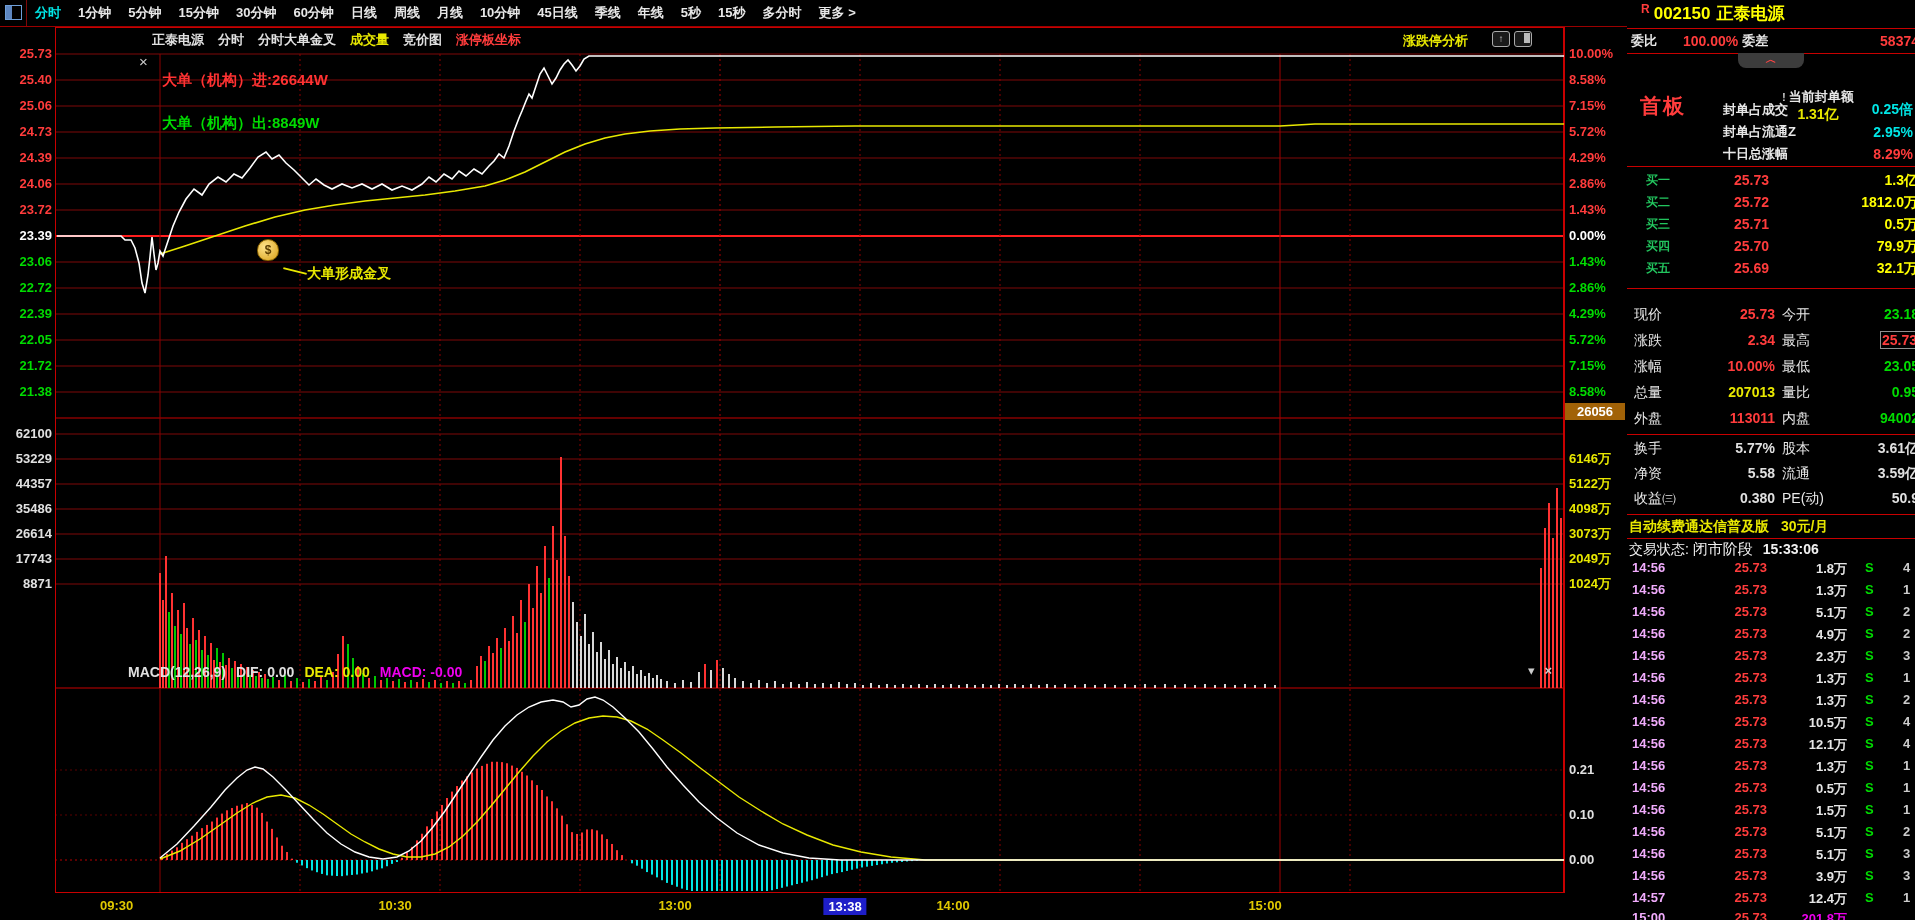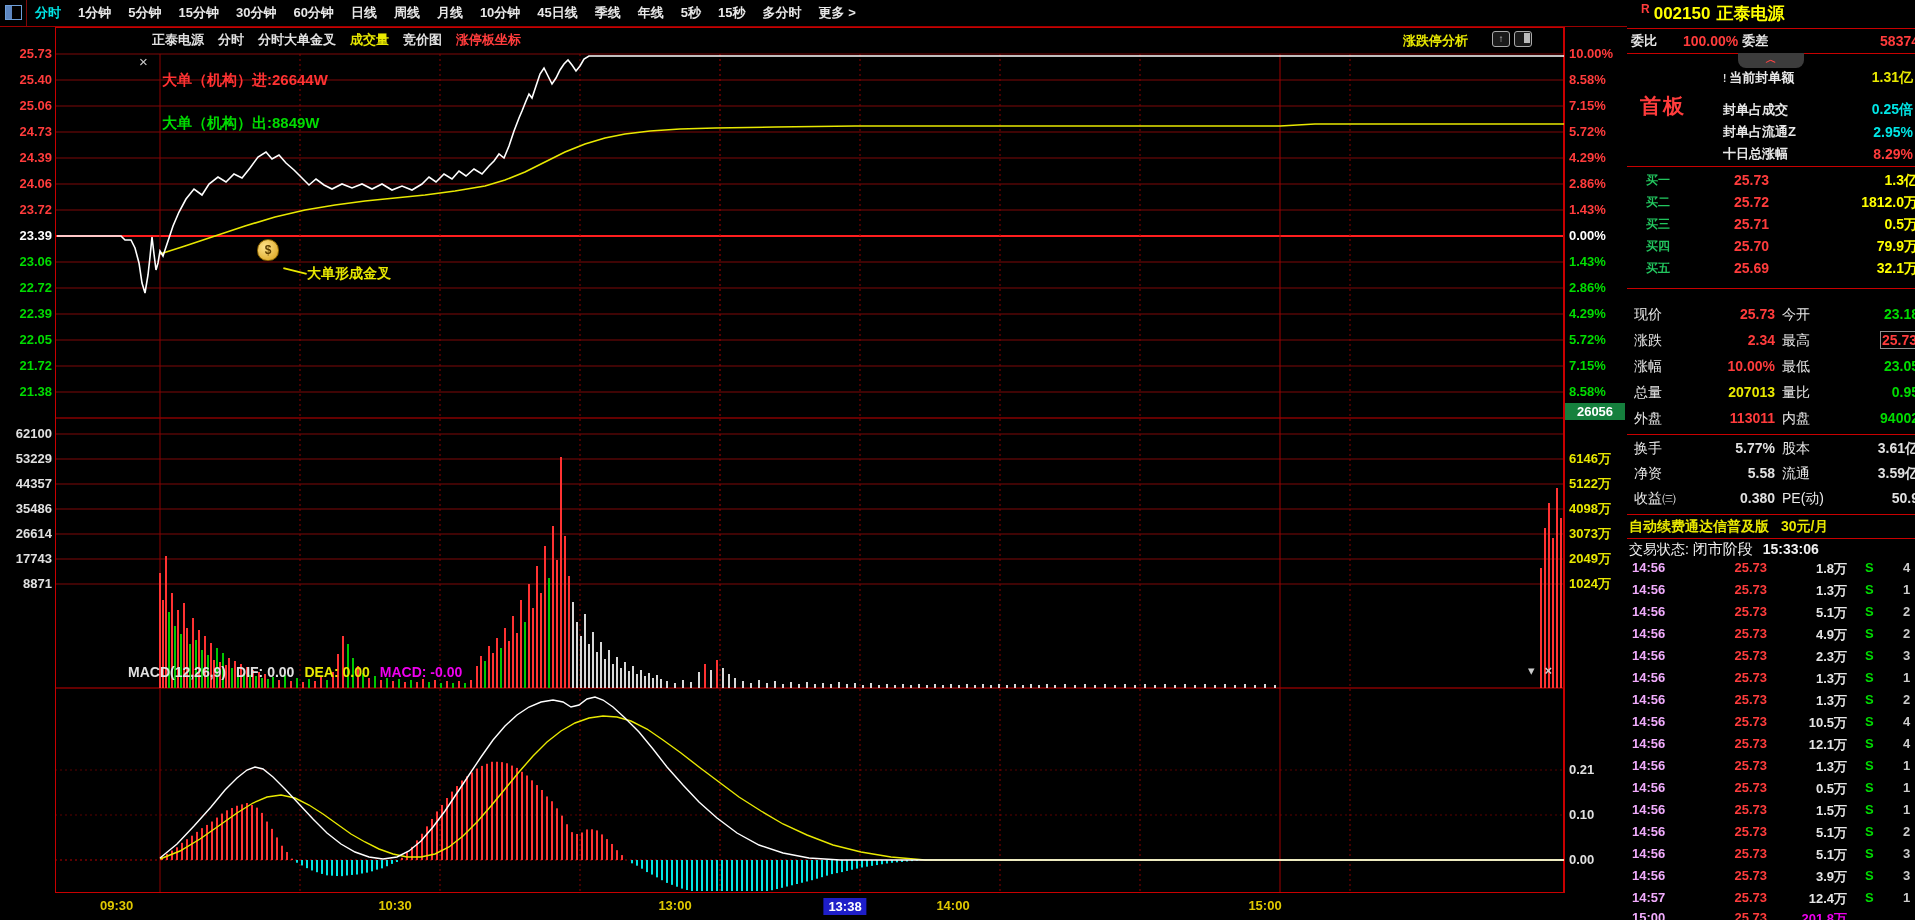--- a/index.html
+++ b/index.html
@@ -25,21 +25,21 @@
   #stock-marker{color:#ff3c3c;font-size:12px;font-weight:700;vertical-align:top;margin-right:4px;}
   .stock-code{color:#ffff00;font-size:17px;font-weight:700;margin-right:6px;}
   .stock-name{color:#ffff00;font-size:17px;font-weight:700;}
   
   #left-axis{position:absolute;left:0;top:27px;width:54px;height:866px;}
   .ax-lab{position:absolute;right:2px;width:52px;text-align:right;font-size:13px;font-weight:700;
     line-height:16px;white-space:nowrap;}
   #right-axis{position:absolute;left:1564px;top:27px;width:62px;height:866px;
     border-left:1px solid #c80000;border-right:1px solid #c80000;}
   .rax-lab{position:absolute;left:4px;font-size:13px;font-weight:700;line-height:16px;white-space:nowrap;}
-  #cur-vol{position:absolute;left:0px;top:376px;width:60px;background:#15803d;color:#fff;
+  #cur-vol{position:absolute;left:0px;top:376px;width:60px;background:#a16207;color:#fff;
     font-size:13px;font-weight:700;text-align:center;line-height:17px;}
   
   #chart{position:absolute;left:55px;top:27px;width:1509px;height:866px;}
   #csvg{position:absolute;left:0;top:0;}
   #tabrow{position:absolute;left:97px;top:4px;display:flex;white-space:nowrap;}
   .tabrow-item{font-size:13px;font-weight:700;margin-right:14px;cursor:default;}
   #chart-close{position:absolute;left:84px;top:28px;color:#cccccc;font-size:15px;line-height:14px;cursor:default;}
   #ann-in{position:absolute;left:107px;top:44px;font-size:15px;font-weight:700;color:#ff3232;}
   #ann-out{position:absolute;left:107px;top:87px;font-size:15px;font-weight:700;color:#00dc00;}
   #bag{position:absolute;left:202px;top:212px;width:20px;height:20px;border-radius:50% 50% 45% 45%;
@@ -618,21 +618,21 @@
     </div>
     <div id="p-weibi">
       <span class="lab" style="margin-left:4px">委比</span>
       <span class="val" style="margin-left:26px">100.00%</span>
       <span class="lab" style="margin-left:4px">委差</span>
       <span class="val" style="margin-left:auto;margin-right:-4px">58374</span>
     </div>
     <div id="p-collapse">︿</div>
     <div id="p-board">首板</div>
     <div id="p-seal">
-        <div class="seal-row" style="top: 68px;">
+        <div class="seal-row" style="top: 88px; flex-direction: column;">
           <span class="lab"><span class="seal-ic">!</span>当前封单额</span>
           <span class="val c-yel">1.31亿</span>
         </div>
         <div class="seal-row" style="top: 100px;">
           <span class="lab">封单占成交</span>
           <span class="val c-cyan">0.25倍</span>
         </div>
         <div class="seal-row" style="top: 122px;">
           <span class="lab">封单占流通Z</span>
           <span class="val c-cyan">2.95%</span>

